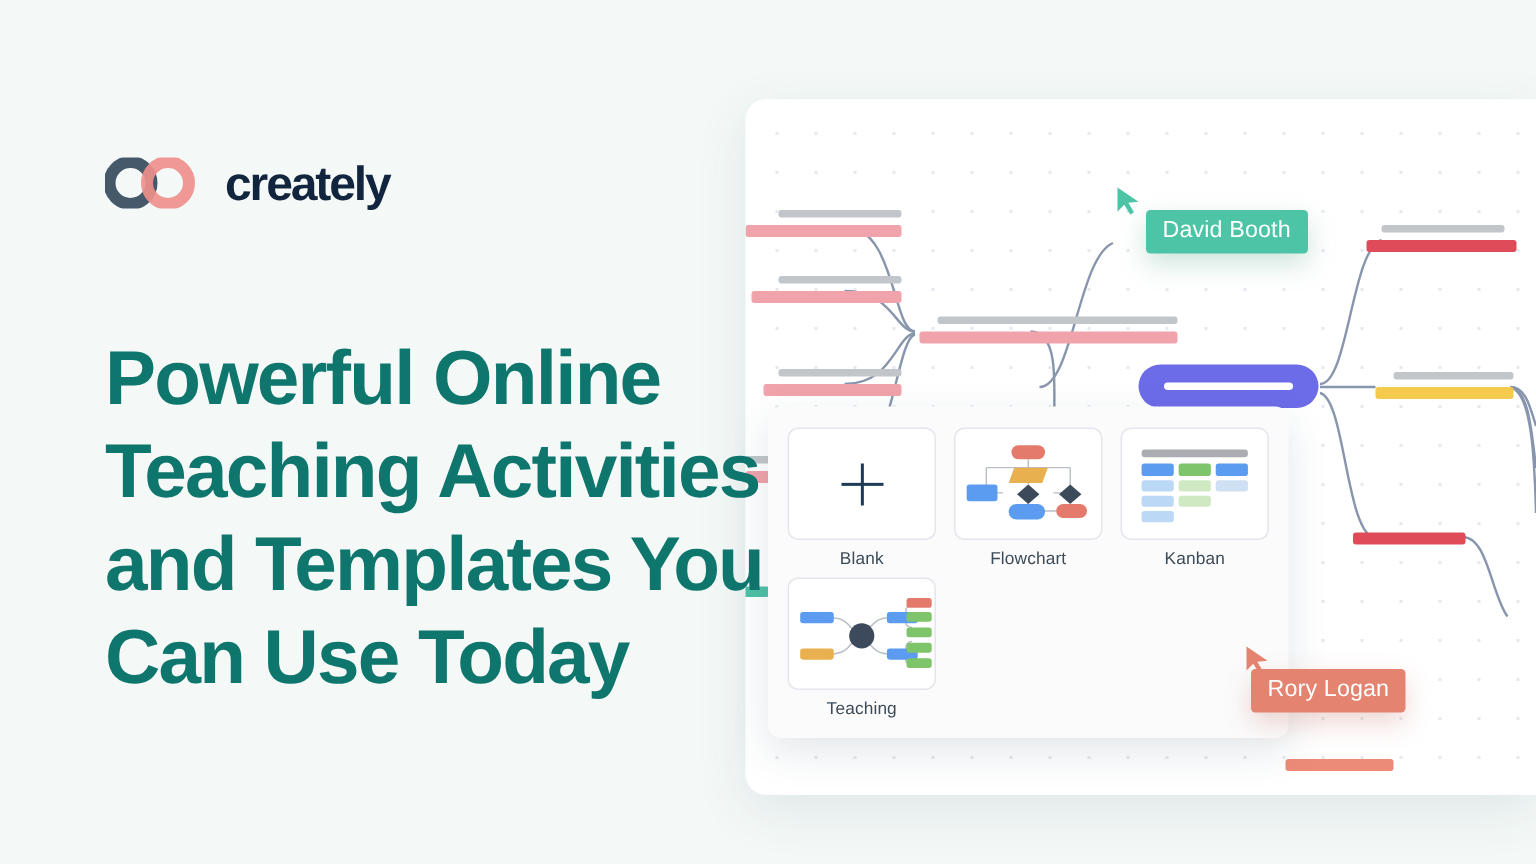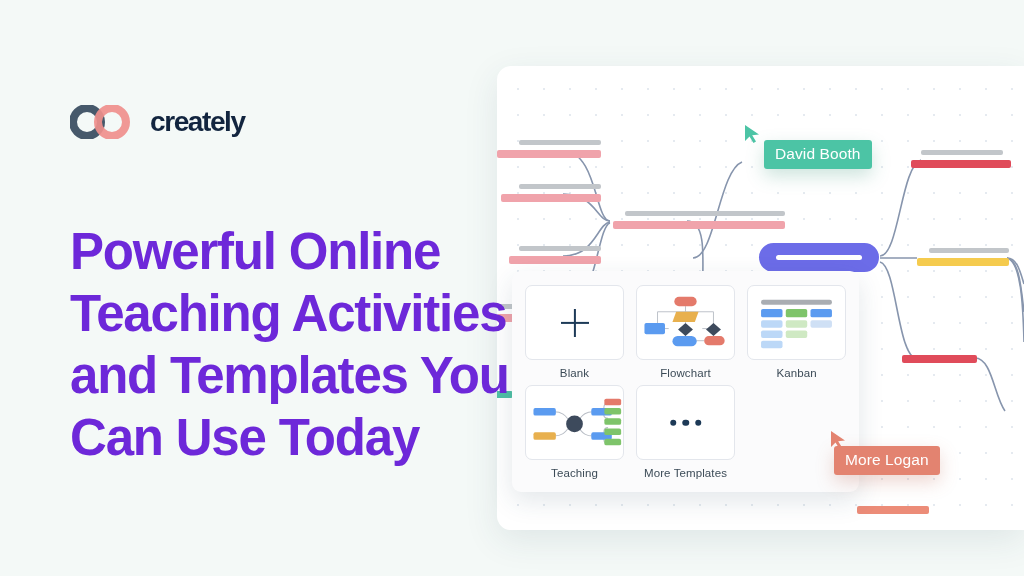--- a/index.html
+++ b/index.html
@@ -28,35 +28,35 @@
   .logo {
     display: flex;
     align-items: center;
     gap: 14px;
     height: 52px;
   }
 
   .logo-mark { width: 66px; height: 34px; display: block; }
 
   .logo-word {
-    font-size: 28px;
+    font-size: 32px;
     font-weight: 700;
     letter-spacing: -1.4px;
     color: #12253f;
     line-height: 1;
     font-family: "Liberation Sans", sans-serif;
   }
 
   .headline {
     margin-top: 73px;
     font-size: 51px;
     line-height: 62px;
     font-weight: 700;
     letter-spacing: -1.2px;
-    color: #6d28d9;
+    color: #0f766e;
     white-space: pre-line;
   }
 
   
   .canvas {
     position: absolute;
     left: 497px;
     top: 66px;
     width: 527px;
     height: 464px;
@@ -261,21 +261,21 @@
   <svg class="arrow" width="18" height="20" viewBox="0 0 18 20">
     <path d="M1 1 L1 17 L5.5 12.5 L9.5 19 L12 17.5 L8.2 11.2 L15 10.5 Z" fill="#4cc4a5"></path>
   </svg>
   <span class="pill">David Booth</span>
 </div>
 
 <div class="tag tag-coral" style="left:834px; top:446px;">
   <svg class="arrow" width="18" height="20" viewBox="0 0 18 20">
     <path d="M1 1 L1 17 L5.5 12.5 L9.5 19 L12 17.5 L8.2 11.2 L15 10.5 Z" fill="#e38370"></path>
   </svg>
-  <span class="pill">More Logan</span>
+  <span class="pill">Rory Logan</span>
 </div>
 
 <div class="panel">
   <div class="grid">
 
     <div class="tcard">
       <div class="thumb">
         <span class="plus-v"></span>
           <span class="plus-h"></span>
       </div>
@@ -346,25 +346,15 @@
           <rect x="84" y="22" width="18" height="7" rx="2" fill="#7ec46a"></rect>
           <rect x="84" y="33" width="18" height="7" rx="2" fill="#7ec46a"></rect>
           <rect x="84" y="44" width="18" height="7" rx="2" fill="#7ec46a"></rect>
           <rect x="84" y="55" width="18" height="7" rx="2" fill="#7ec46a"></rect>
         </svg>
       </div>
       <span class="tlabel">Teaching</span>
     </div>
 
 
-    <div class="tcard">
-      <div class="thumb">
-        <span class="dots3">
-            <b></b>
-            <b></b>
-            <b></b>
-          </span>
-      </div>
-      <span class="tlabel">More Templates</span>
-    </div>
 
   </div>
 </div>
 
 </body></html>

